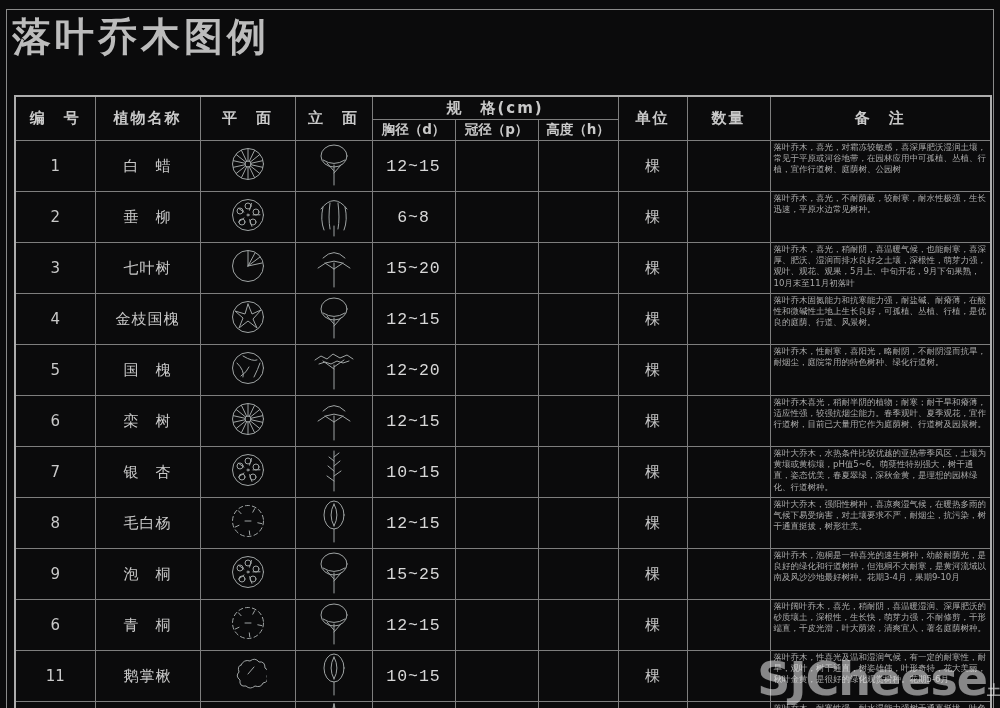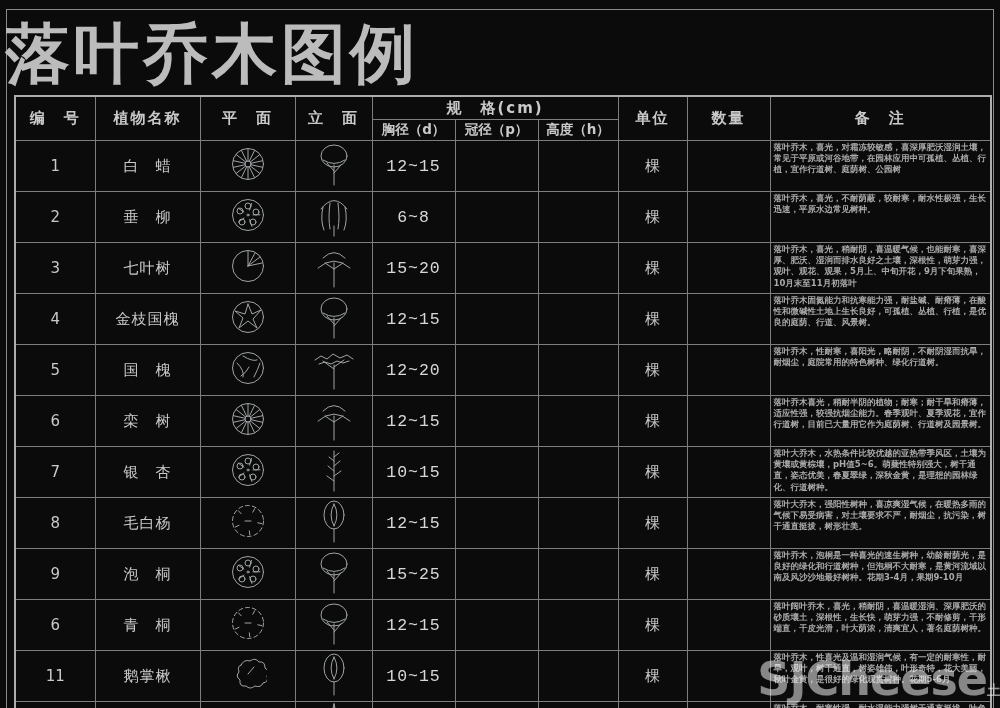--- a/index.html
+++ b/index.html
@@ -3,36 +3,36 @@
 <meta charset="utf-8">
 <style>
   html,body{margin:0;padding:0;}
   body{
     width:1000px;height:708px;overflow:hidden;position:relative;
     background:#0b0b0c;color:#c6c6c6;
     font-family:"DejaVu Sans","Liberation Sans",sans-serif;
   }
   .frame{position:absolute;left:6px;top:9px;width:986px;height:760px;
     border:1px solid #8a8a8a;pointer-events:none;}
-  .title{position:absolute;left:5px;top:10px;font-size:65px;font-weight:bold;
+  .title{position:absolute;left:12px;top:10px;font-size:39px;font-weight:bold;
     letter-spacing:4px;color:#bcbcbc;margin:0;white-space:nowrap;}
   table.legend{position:absolute;left:14px;top:95px;width:976px;
     border-collapse:collapse;table-layout:fixed;border:2px solid #adadad;}
   th,td{border:1px solid #7e7e7e;padding:0;text-align:center;vertical-align:middle;
     overflow:hidden;color:#c9c9c9;}
   thead th{font-size:15px;font-weight:bold;letter-spacing:2px;}
   tr.h1 th{height:22px;}
   tr.h2 th{height:20px;font-size:13.5px;letter-spacing:0;margin-left:48px;}
   tbody tr{height:40px;}
   td.num{font-size:15px;}
   td.name{font-size:15px;letter-spacing:1px;font-family:Liberation Mono, monospace;}
   td.spec{font-size:16.5px;color:#d8d8d8;letter-spacing:1px;font-family:Liberation Mono, monospace;}
   td.unit{font-size:15px;}
   td.remarks{font-size:8.5px;line-height:1.32;text-align:left;color:#a9a9a9;
-    padding:1px 3px;vertical-align:top;letter-spacing:0;font-weight:bold;}
+    padding:1px 3px;vertical-align:top;letter-spacing:0;}
   .sym{display:inline-block;line-height:0;}
   .wm{position:absolute;right:0px;bottom:2px;font-size:46px;font-weight:bold;
     color:rgba(238,238,238,0.55);letter-spacing:-1px;white-space:nowrap;}
   .wm .sfx{font-size:14px;vertical-align:baseline;color:rgba(238,238,238,0.6);}
 </style>
 </head>
 <body>
 
 <div class="frame"></div>
 

